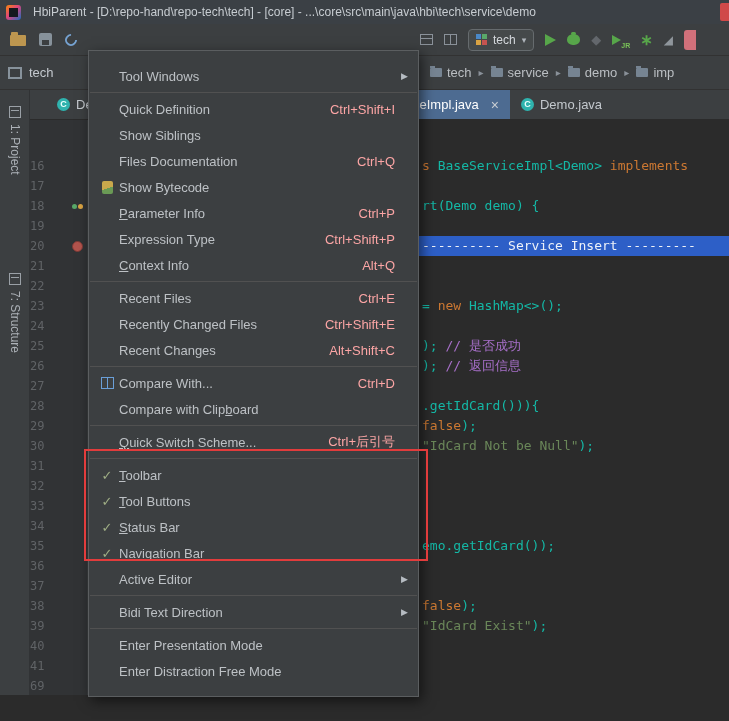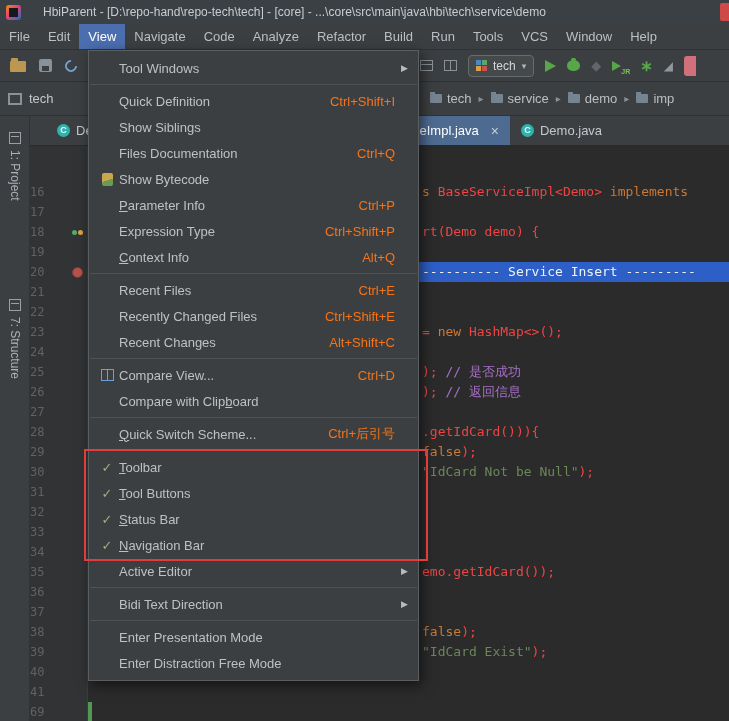--- a/index.html
+++ b/index.html
@@ -1,21 +1,21 @@
 <!DOCTYPE html>
 <html><head>
 <meta charset="utf-8">
 <style>
 *{margin:0;padding:0;box-sizing:border-box}
 body{background:#1e1e1e;font-family:"Liberation Sans",sans-serif}
 u{text-decoration:underline}
 .screen{position:relative;width:729px;height:721px;background:#2b2b2b;overflow:hidden;color:#bbb;cursor:default}
 
 
-.titlebar{height:24px;background:#3b4045;display:flex;align-items:center;gap:22px;padding:0 6px;font-size:12px;color:#c7ccd1;white-space:nowrap}
+.titlebar{height:24px;background:#3b4045;display:flex;align-items:center;gap:12px;padding:0 6px;font-size:12px;color:#c7ccd1;white-space:nowrap}
 .app-logo{width:15px;height:15px;border-radius:3px;background:linear-gradient(135deg,#f88909,#e0447c 45%,#1a6dbd 100%);position:relative;flex:0 0 auto}
 .app-logo::after{content:"";position:absolute;inset:3px;background:#14191e}
 .title-text{overflow:hidden;white-space:nowrap;flex:1}
 .title-sliver{width:9px;height:18px;background:#d04949;border-radius:2px 0 0 2px;flex:0 0 auto;margin-right:-6px}
 
 
 .menubar{height:26px;background:#3c3f41;display:flex;align-items:stretch;font-size:13px;color:#bbbfc3;border-bottom:1px solid #323232}
 .mb-item{display:flex;align-items:center;padding:0 9px}
 .mb-item.active{background:#4b6eaf;color:#fff}
 
@@ -83,67 +83,52 @@
 .gutter-bg{position:absolute;left:0;top:0;bottom:0;width:58px;background:#313335;border-right:1px solid #3a3d3f}
 .lines{position:absolute;left:0;top:36px;right:0}
 .erow{display:flex;height:20px;position:relative}
 .gutter{width:58px;display:flex;flex:0 0 auto}
 .ln{width:36px;padding-right:4px;font:12px/20px "DejaVu Sans Mono",monospace;color:#606366}
 .gslot{width:22px;display:flex;align-items:center;justify-content:center;gap:1px}
 .ecode{flex:1;font:13px/20px "DejaVu Sans Mono",monospace;white-space:pre;overflow:hidden}
 .frag{margin-left:334px}
 .hl .ecode{background:#2d5fc7}
 .vcs .ecode{box-shadow:inset 4px 0 0 0 #4f9a50}
-.c-d{color:#ef4444}.c-k{color:#cc7832}.c-s{color:#6a8759}.c-c{color:#a76fc9}.c-w{color:#eef2f8}
+.c-d{color:#14b8a6}.c-k{color:#cc7832}.c-s{color:#6a8759}.c-c{color:#a76fc9}.c-w{color:#eef2f8}
 .gi-bp{width:11px;height:11px;border-radius:50%;background:#b3544d;border:1px solid #7d3a36}
 .dot{width:5px;height:5px;border-radius:50%}
 .dot.g{background:#59a869}.dot.o{background:#d9a343}
 
 
-.popup{position:absolute;left:88px;top:50px;width:331px;background:#3c3f41;border:1px solid #5b5e60;box-shadow:3px 4px 12px rgba(0,0,0,.55);padding:4px 0;z-index:50;font-size:13px}
+.popup{position:absolute;left:88px;top:50px;width:331px;background:#3c3f41;border:1px solid #5b5e60;box-shadow:3px 4px 12px rgba(0,0,0,.55);padding:12px 0;z-index:50;font-size:13px}
 .pitem{height:26px;display:flex;align-items:center;padding:0 10px 0 6px;color:#bdc1c5}
 .pleft{width:24px;flex:0 0 auto;display:flex;align-items:center;justify-content:center}
 .pcheck{color:#9fae85;font-size:13px}
 .ic-bytecode{width:11px;height:13px;background:linear-gradient(160deg,#c9a84c 55%,#6a9a55 55%);border-radius:2px}
 .ic-diff{width:13px;height:12px;border:1px solid #6a9fd8;position:relative}
 .ic-diff::before{content:"";position:absolute;top:0;bottom:0;left:5px;width:1px;background:#6a9fd8}
 .plabel{white-space:nowrap}
-.pshort{margin-left:auto;color:#f97316;padding-left:22px;white-space:nowrap}
+.pshort{margin-left:auto;color:#fca5a5;padding-left:22px;white-space:nowrap}
 .parrow{width:13px;flex:0 0 auto;text-align:right;color:#b6bcc2;font-size:9px}
 .psep{height:1px;background:#515151;margin:3px 1px}
 
 
 .redbox{position:absolute;left:84px;top:449px;width:344px;height:112px;border:2px solid #e23c3c;z-index:60;pointer-events:none}
 </style>
 </head>
 <body>
 
 <div class="screen">
 
   <div class="titlebar">
     <span class="app-logo"></span>
     <span class="title-text">HbiParent - [D:\repo-hand\repo-tech\tech] - [core] - ...\core\src\main\java\hbi\tech\service\demo</span>
     <span class="title-sliver"></span>
   </div>
 
-  <div class="menubar">
-      <div class="mb-item">File</div>
-      <div class="mb-item">Edit</div>
-      <div class="mb-item active">View</div>
-      <div class="mb-item">Navigate</div>
-      <div class="mb-item">Code</div>
-      <div class="mb-item">Analyze</div>
-      <div class="mb-item">Refactor</div>
-      <div class="mb-item">Build</div>
-      <div class="mb-item">Run</div>
-      <div class="mb-item">Tools</div>
-      <div class="mb-item">VCS</div>
-      <div class="mb-item">Window</div>
-      <div class="mb-item">Help</div>
-    </div>
 
   <div class="toolbar">
     <span class="ic ic-open-folder"></span>
     <span class="ic ic-save"></span>
     <span class="ic ic-sync"></span>
     <div class="tb-right">
       <span class="ic ic-layout"></span>
       <span class="ic ic-grid"></span>
       <div class="run-combo">
         <span class="cfg-ic">
@@ -491,21 +476,21 @@
         <span class="pleft"></span>
         <span class="plabel">Recent Changes</span>
         <span class="pshort">Alt+Shift+C</span>
         <span class="parrow"></span>
       </div>
       <div class="psep"></div>
       <div class="pitem">
         <span class="pleft">
           <span class="ic-diff"></span>
         </span>
-        <span class="plabel">Compare View...</span>
+        <span class="plabel">Compare With...</span>
         <span class="pshort">Ctrl+D</span>
         <span class="parrow"></span>
       </div>
       <div class="pitem">
         <span class="pleft"></span>
         <span class="plabel">Compare with Clip<u>b</u>oard</span>
         <span class="pshort"></span>
         <span class="parrow"></span>
       </div>
       <div class="psep"></div>

